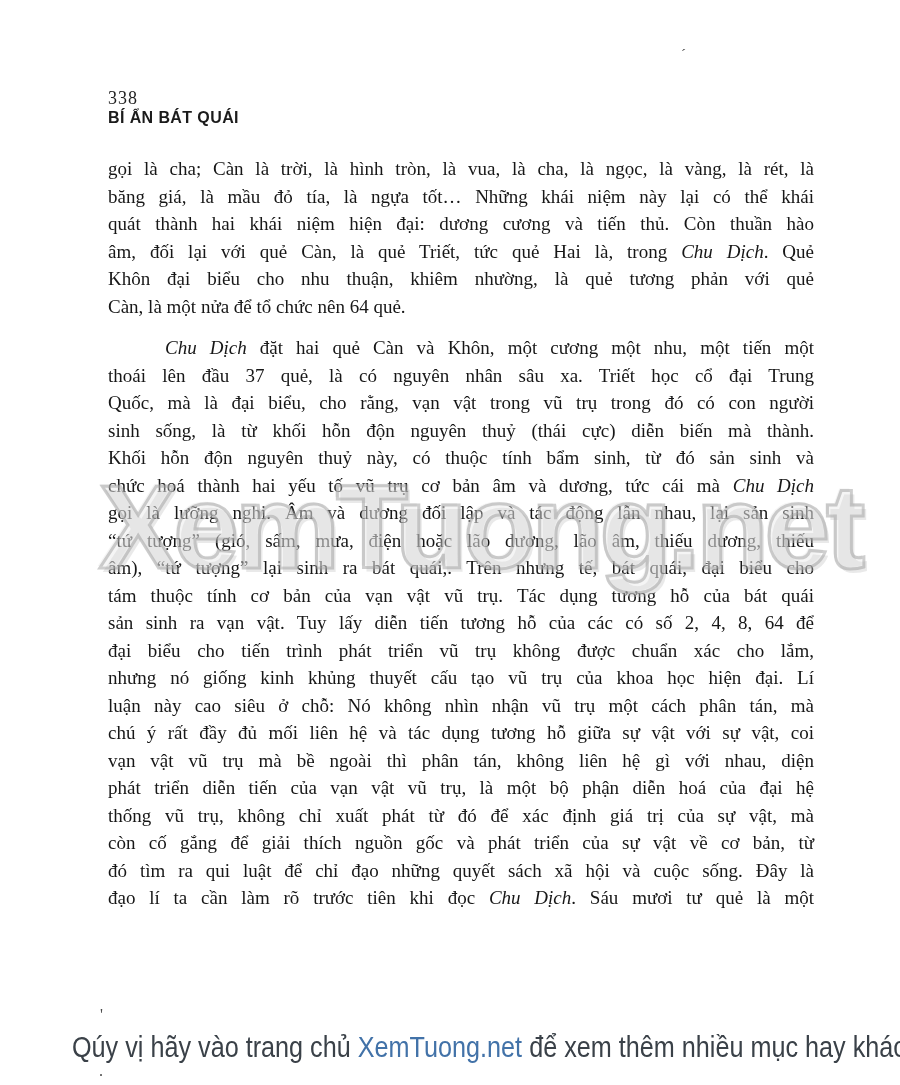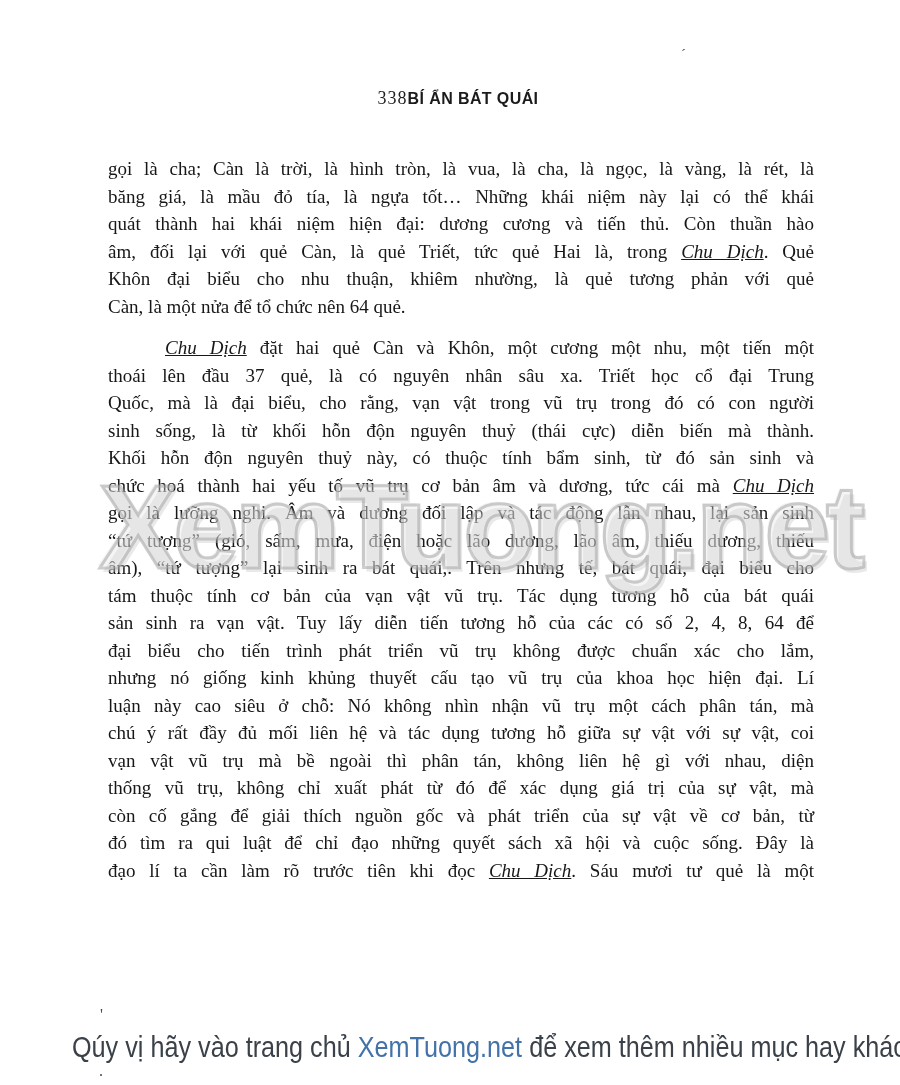--- a/index.html
+++ b/index.html
@@ -8,21 +8,21 @@
     background: #ffffff;
     overflow: hidden;
     position: relative;
     font-family: "Liberation Serif", serif;
   }
   .page { position: absolute; inset: 0; background: #ffffff; }
 
   
   .header-row {
     position: absolute; left: 108px; top: 88px; width: 700px;
-    display: flex; justify-content: center; align-items: baseline;
+    display: flex; justify-content: space-between; align-items: baseline; flex-direction: column;
   }
   .page-number {
     font-family: "Liberation Serif", serif;
     font-size: 18px; color: #1f1f1f; letter-spacing: 1px;
   }
   .running-title {
     font-family: "Liberation Sans", sans-serif;
     font-size: 16px; font-weight: 600; color: #1b1b1b; letter-spacing: 0.4px;
   }
 
@@ -35,21 +35,21 @@
   }
   .para-gap { margin-top: 14px; }
   .line {
     text-align: justify;
     text-align-last: justify;
     height: 27.5px; white-space: nowrap; overflow: visible;
   }
   .line { white-space: normal; }
   .indent { padding-left: 57px; }
   .no-just { text-align-last: left; }
-  .it { font-style: italic; text-decoration: underline; }
+  .it { font-style: italic; }
 
   
   .watermark {
     position: absolute; left: 82px; top: 468px; width: 796px;
     font-family: "Liberation Sans", sans-serif;
     font-weight: 700; font-size: 118px; line-height: 1;
     letter-spacing: -4px; text-align: center;
     color: rgba(255,255,255,0.14);
     -webkit-text-stroke: 3px rgba(158,158,158,0.50);
     text-shadow: 3px 4px 0 rgba(196,196,196,0.38), -2px -2px 0 rgba(210,210,210,0.25);
@@ -104,21 +104,22 @@
         <div class="line"><span>gọi là lưỡng nghi. Âm và dương đối lập và tác động lẫn nhau, lại sản sinh</span></div>
         <div class="line"><span>“tứ tượng” (gió, sấm, mưa, điện hoặc lão dương, lão âm, thiếu dương, thiếu</span></div>
         <div class="line"><span>âm), “tứ tượng” lại sinh ra bát quái,. Trên nhưng tế, bát quái, đại biểu cho</span></div>
         <div class="line"><span>tám thuộc tính cơ bản của vạn vật vũ trụ. Tác dụng tương hỗ của bát quái</span></div>
         <div class="line"><span>sản sinh ra vạn vật. Tuy lấy diễn tiến tương hỗ của các có số 2, 4, 8, 64 để</span></div>
         <div class="line"><span>đại biểu cho tiến trình phát triển vũ trụ không được chuẩn xác cho lắm,</span></div>
         <div class="line"><span>nhưng nó giống kinh khủng thuyết cấu tạo vũ trụ của khoa học hiện đại. Lí</span></div>
         <div class="line"><span>luận này cao siêu ở chỗ: Nó không nhìn nhận vũ trụ một cách phân tán, mà</span></div>
         <div class="line"><span>chú ý rất đầy đủ mối liên hệ và tác dụng tương hỗ giữa sự vật với sự vật, coi</span></div>
         <div class="line"><span>vạn vật vũ trụ mà bề ngoài thì phân tán, không liên hệ gì với nhau, diện</span></div>
-        <div class="line"><span>thống vũ trụ, không chỉ xuất phát từ đó để xác dụng giá trị của sự vật, mà</span></div>
+        <div class="line"><span>phát triển diễn tiến của vạn vật vũ trụ, là một bộ phận diễn hoá của đại hệ</span></div>
+        <div class="line"><span>thống vũ trụ, không chỉ xuất phát từ đó để xác định giá trị của sự vật, mà</span></div>
         <div class="line"><span>còn cố gắng để giải thích nguồn gốc và phát triển của sự vật về cơ bản, từ</span></div>
         <div class="line"><span>đó tìm ra qui luật để chỉ đạo những quyết sách xã hội và cuộc sống. Đây là</span></div>
         <div class="line"><span>đạo lí ta cần làm rõ trước tiên khi đọc </span><span class="it">Chu Dịch</span><span>. Sáu mươi tư quẻ là một</span></div>
       </div>
     </div>
 
   <div class="watermark">XemTuong.net</div>
 
   <span class="artifact art-ml">'</span>
   <span class="artifact art-bl">.</span>

